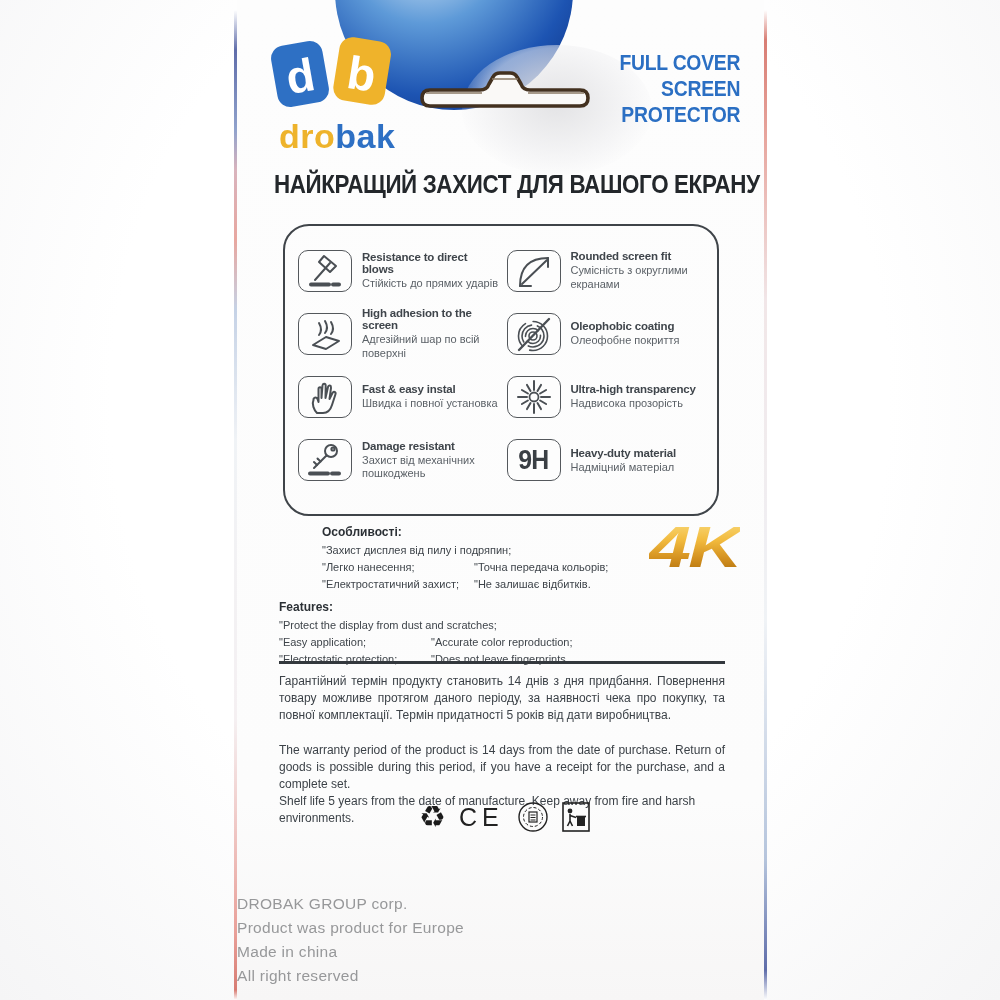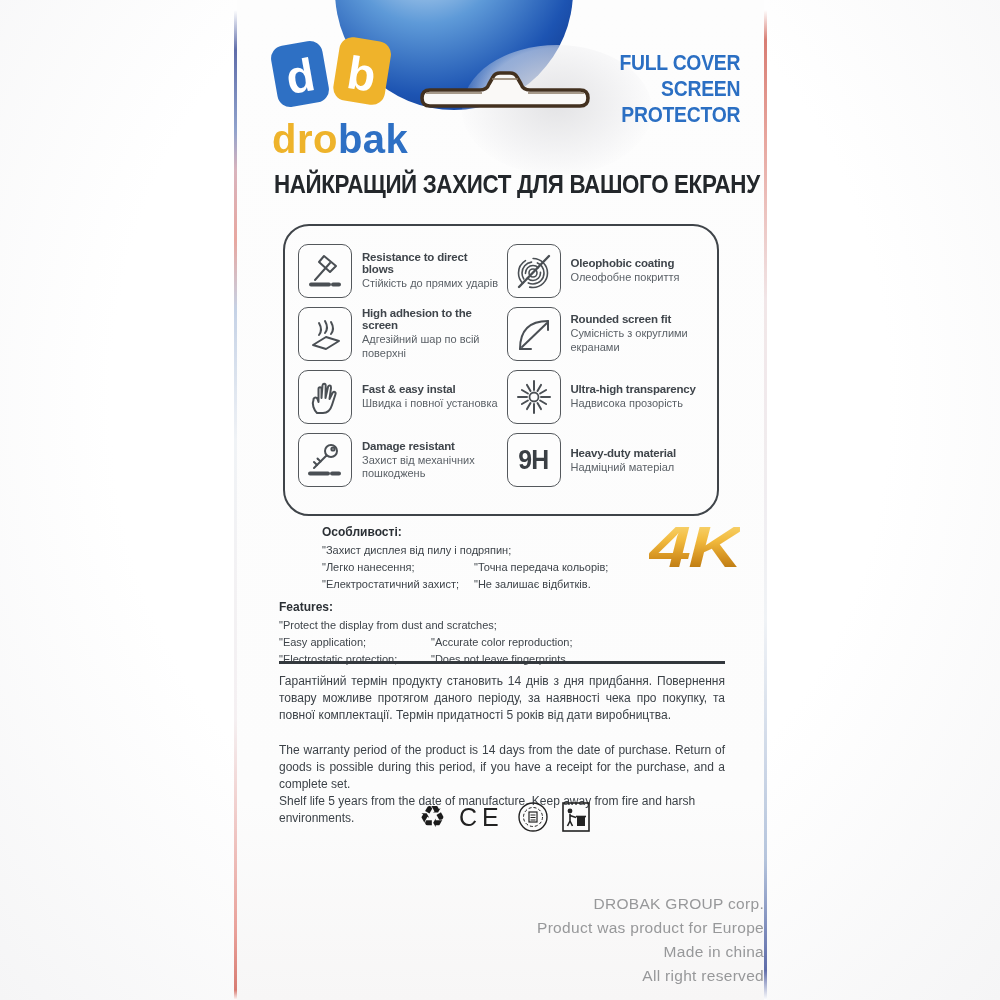--- a/index.html
+++ b/index.html
@@ -24,21 +24,21 @@
     position:absolute; left:98px; top:-128px; width:238px; height:238px; border-radius:50%;
     background:radial-gradient(circle at 38% 30%, #ffffff 0%, #c3dbf2 9%, #5e9ad8 36%, #1d54b2 68%, #0d2f80 96%);
   }
   .hole-shadow {
     position:absolute; left:225px; top:45px; width:190px; height:130px; border-radius:50%;
     background:radial-gradient(ellipse at 50% 45%, #e3e3e5 0%, rgba(240,240,242,.55) 55%, rgba(255,255,255,0) 75%);
   }
   .hang-hole { position:absolute; left:183px; top:70px; }
 
   .logo { position:absolute; left:33px; top:36px; width:140px; }
-  .logo-word { font-size:40px; font-weight:700; letter-spacing:.5px; margin-top:1px; margin-left:2px; }
+  .logo-word { font-size:34px; font-weight:700; letter-spacing:.5px; margin-top:1px; margin-left:9px; }
   .logo-word .dro { color:#eeb32b; }
   .logo-word .bak { color:#2e70c4; }
 
   .tagline {
     position:absolute; right:24px; top:50px; text-align:right;
     color:#2b6fc3; font-weight:700; font-size:22px; line-height:26px; letter-spacing:-.3px;
     transform:scaleX(.88); transform-origin:top right;
   }
   .heading {
     position:absolute; left:0; top:169px; width:100%; text-align:center;
@@ -47,21 +47,21 @@
   }
 
   .feature-box {
     position:absolute; left:46px; top:224px; width:436px; height:292px;
     border:2px solid #3f4449; border-radius:26px;
     display:grid; grid-template-columns:1fr 1fr; grid-template-rows:repeat(4,1fr);
     grid-auto-flow:column; padding:13px 8px 22px 13px; column-gap:6px;
   }
   .feat { display:flex; align-items:center; gap:10px; }
   .icon-box {
-    flex:none; width:54px; height:54px; border:1.6px solid #54585c; border-radius:10px;
+    flex:none; width:54px; height:42px; border:1.6px solid #54585c; border-radius:10px;
     display:flex; align-items:center; justify-content:center; background:#fdfdfd;
   }
   .icon-box svg { stroke:#4a4f54; fill:none; stroke-width:2; stroke-linecap:round; stroke-linejoin:round; }
   .nine-h { font-size:27px; font-weight:600; color:#3a3f44; transform:scaleX(.92); letter-spacing:-1px; }
   .feat-text { max-width:152px; }
   .feat-en { font-size:11.5px; font-weight:700; color:#3f454b; letter-spacing:-.2px; }
   .feat-ua { font-size:11px; color:#5b6167; line-height:1.25; margin-top:2px; }
 
   .spec { position:absolute; left:42px; width:330px; font-size:11px; color:#3e444a; line-height:1.55; }
   .spec.ua { top:523px;margin-left:43px; }
@@ -84,21 +84,21 @@
   .warranty { position:absolute; left:42px; width:446px; font-size:12px; line-height:1.42; color:#3c4248; }
   .warranty.ua { top:673px; }
   .warranty.en { top:742px; }
   .warranty p.just { text-align:justify; }
 
   .certs { position:absolute; left:182px; top:799px; display:flex; align-items:center; gap:13px; height:36px; }
   .recycle { font-size:30px; color:#1b1b1b; line-height:1; }
   .ce { font-size:25px; color:#222; letter-spacing:5px; font-weight:400; }
   .certs svg { stroke:#222; fill:none; }
 
-  .footer { position:absolute; left:0; top:892px; width:100%; text-align:right;
+  .footer { position:absolute; left:0; top:892px; width:100%; text-align:left;
     color:#97989a; font-size:15.5px; line-height:1.55; letter-spacing:.3px; }
 </style>
 </head>
 <body>
 
 <div class="edge left"></div>
 <div class="edge right"></div>
 
 <div class="package">
 
@@ -189,45 +189,45 @@
       </div>
       <div class="feat-text">
         <div class="feat-en">Damage resistant</div>
         <div class="feat-ua">Захист від механічних пошкоджень</div>
       </div>
     </div>
 
     <div class="feat">
       <div class="icon-box">
         <svg width="40" height="40" viewBox="0 0 40 40">
+          <path d="M6,35 Q6,7 34,7"></path>
+          <path d="M33,9 L8,33"></path>
+          <path d="M6,35 L17,35"></path>
+          <path d="M34,7 L34,16"></path>
+        </svg>
+      </div>
+      <div class="feat-text">
+        <div class="feat-en">Rounded screen fit</div>
+        <div class="feat-ua">Сумісність з округлими екранами</div>
+      </div>
+    </div>
+
+    <div class="feat">
+      <div class="icon-box">
+        <svg width="40" height="40" viewBox="0 0 40 40">
           <circle cx="19" cy="22" r="4" stroke-width="1.6"></circle>
           <circle cx="19" cy="22" r="7.5" stroke-width="1.6" stroke-dasharray="18 5"></circle>
           <circle cx="19" cy="22" r="11" stroke-width="1.6" stroke-dasharray="22 6"></circle>
           <circle cx="19" cy="22" r="14.5" stroke-width="1.6" stroke-dasharray="26 8"></circle>
           <path d="M5,36 L35,5" stroke-width="2.4"></path>
         </svg>
       </div>
       <div class="feat-text">
         <div class="feat-en">Oleophobic coating</div>
         <div class="feat-ua">Олеофобне покриття</div>
-      </div>
-    </div>
-
-    <div class="feat">
-      <div class="icon-box">
-        <svg width="40" height="40" viewBox="0 0 40 40">
-          <path d="M6,35 Q6,7 34,7"></path>
-          <path d="M33,9 L8,33"></path>
-          <path d="M6,35 L17,35"></path>
-          <path d="M34,7 L34,16"></path>
-        </svg>
-      </div>
-      <div class="feat-text">
-        <div class="feat-en">Rounded screen fit</div>
-        <div class="feat-ua">Сумісність з округлими екранами</div>
       </div>
     </div>
 
     <div class="feat">
       <div class="icon-box">
         <svg width="40" height="40" viewBox="0 0 40 40">
           <circle cx="20" cy="20" r="4.5" stroke-width="1.8"></circle>
           <path d="M27,20 L36,20 M26.1,23.5 L32.1,27 M23.5,26.1 L27,32.1 M20,27 L20,36 M16.5,26.1 L13,32.1 M13.9,23.5 L7.9,27 M13,20 L4,20 M13.9,16.5 L7.9,13 M16.5,13.9 L13,7.9 M20,13 L20,4 M23.5,13.9 L27,7.9 M26.1,16.5 L32.1,13"></path>
         </svg>
       </div>

